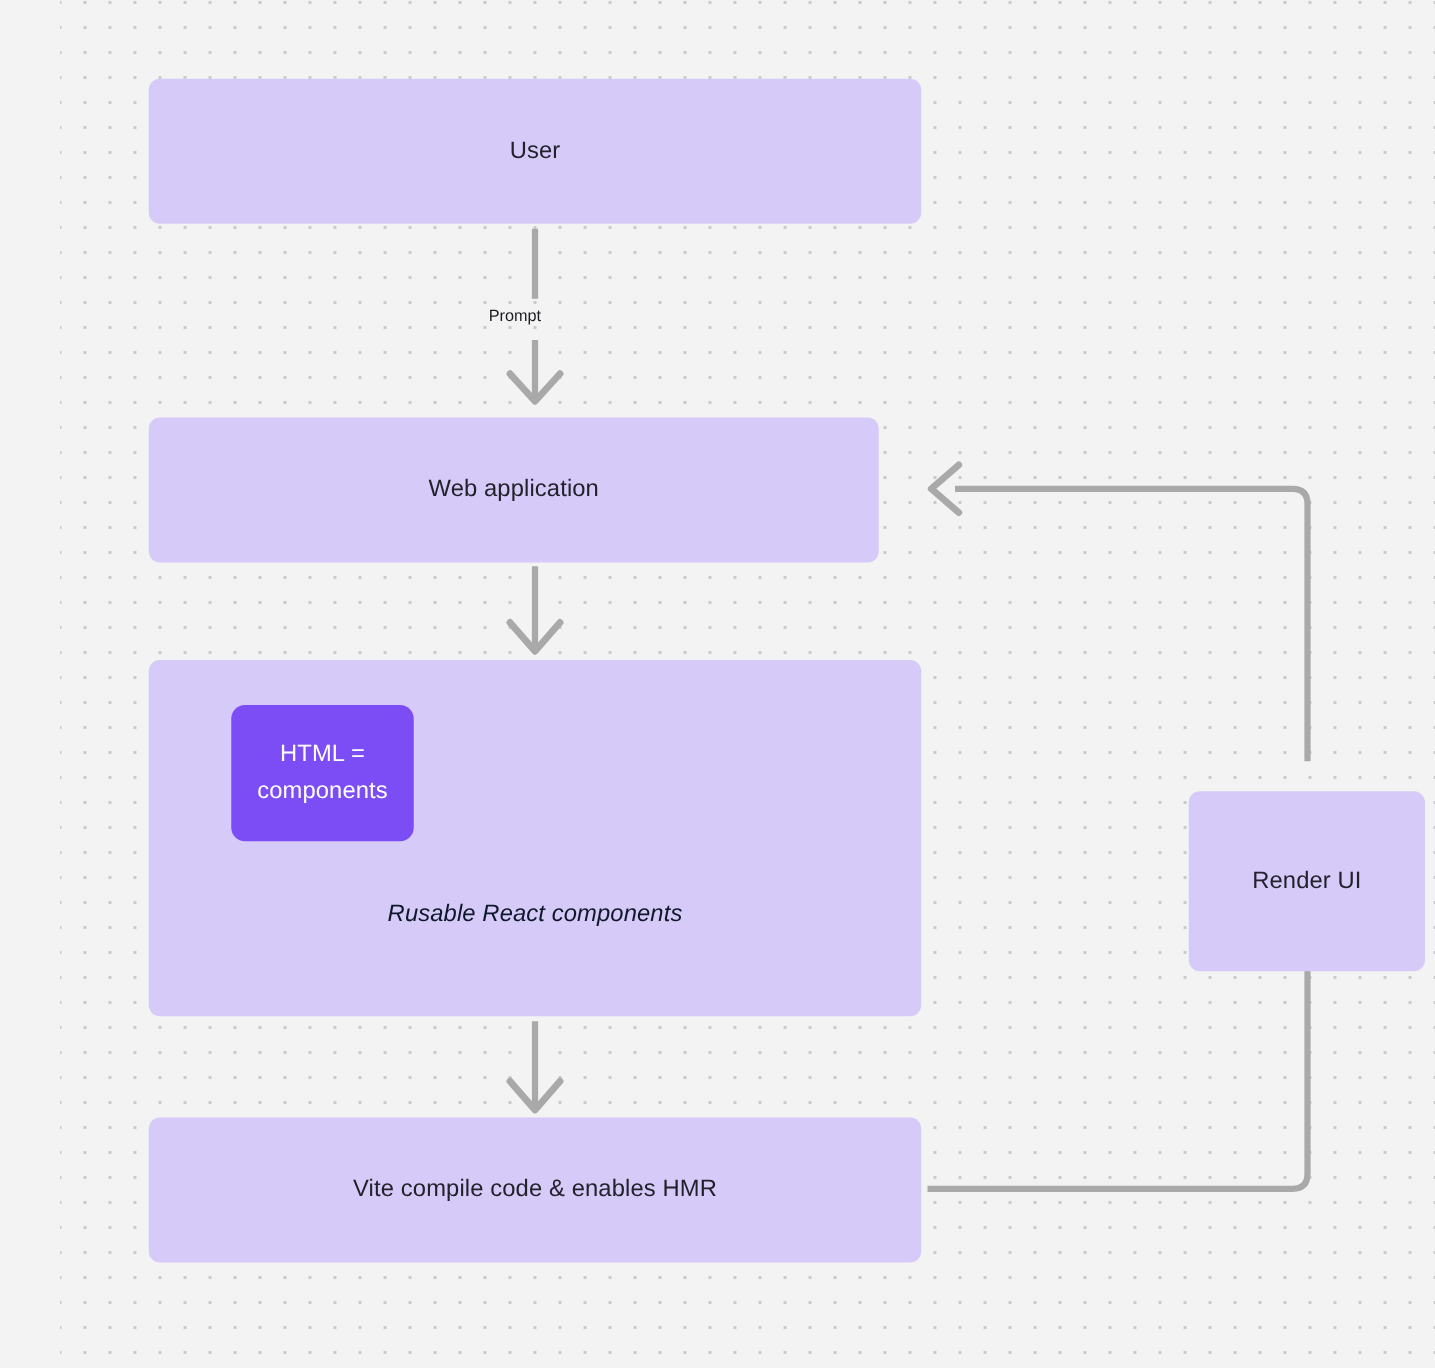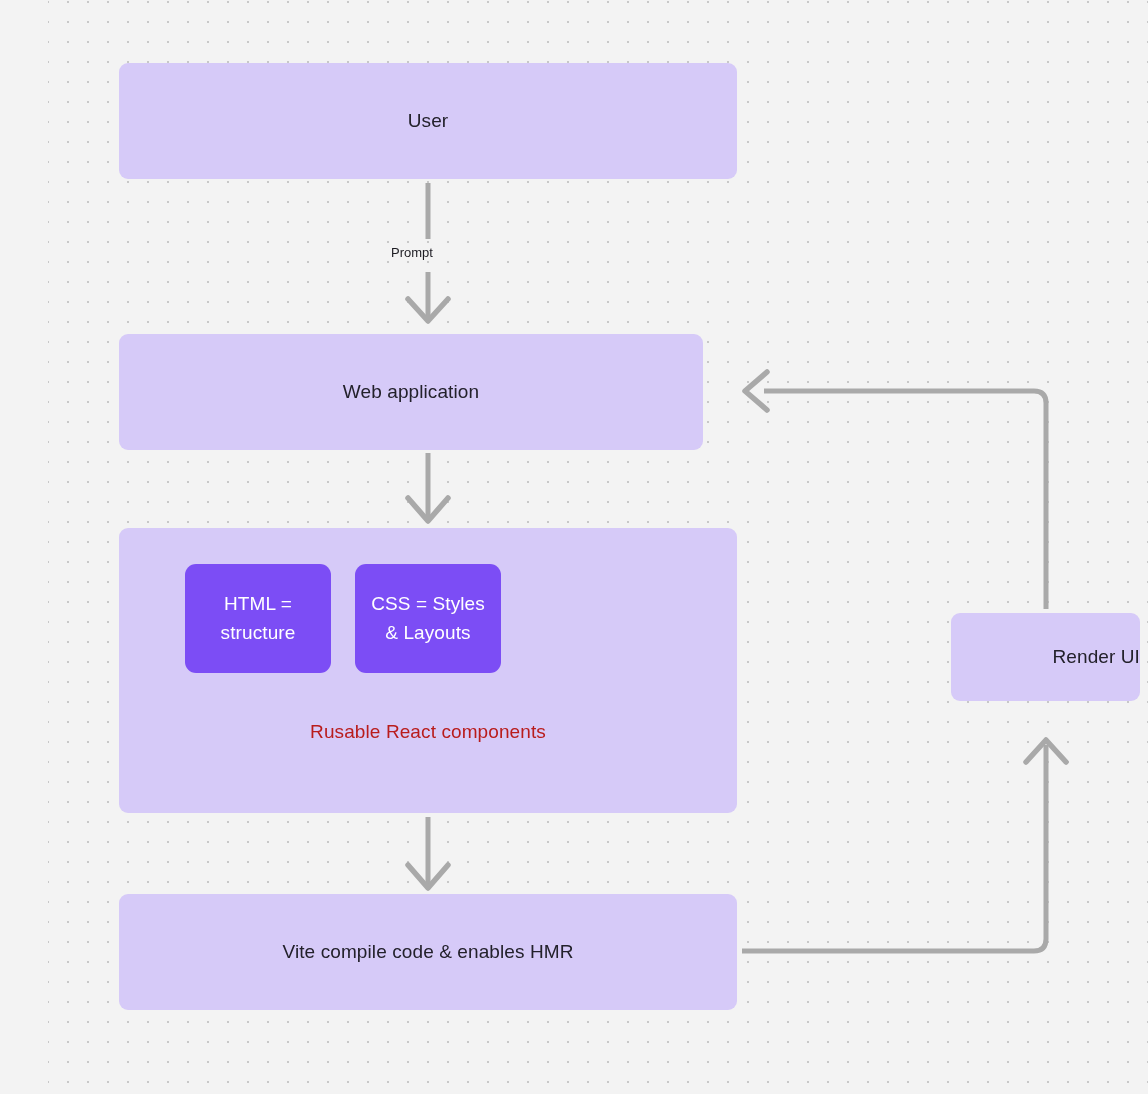--- a/index.html
+++ b/index.html
@@ -48,23 +48,24 @@
     text-align: center;
     border-radius: 11px;
     background: #7c4df5;
     color: #ffffff;
     font-size: 19px;
     line-height: 1.52;
   }
   .caption {
     position: absolute;
     text-align: center;
-    color: #b91c1c;
+    color: #0f172a;
     font-size: 19px;
     line-height: 1.5;
+    font-style: italic;
   }
   .edge-label {
     position: absolute;
     color: #1d1c22;
     font-size: 13px;
     line-height: 1.3;
     white-space: nowrap;
     background: transparent;
   }
   svg.edges {
@@ -135,38 +136,32 @@
 
   <div class="node" style="left:71px; top:334px; width:584px; height:116px;">
     <span>Web application</span>
   </div>
 
   <div class="node container" style="left:71px; top:528px; width:618px; height:285px;">
 
     <div class="chip" style="left:66px; top:36px; width:146px; height:109px;">
       <span>
         <span>HTML =</span><br>
-        <span>structure</span>
+        <span>components</span>
       </span>
     </div>
 
-    <div class="chip" style="left:236px; top:36px; width:146px; height:109px;">
-      <span>
-        <span>CSS = Styles</span><br>
-        <span>&amp; Layouts</span>
-      </span>
-    </div>
 
 
     <div class="caption" style="left:0; top:190px; width:618px;">
       <span>Rusable React components</span>
     </div>
   </div>
 
   <div class="node" style="left:71px; top:894px; width:618px; height:116px;">
     <span>Vite compile code &amp; enables HMR</span>
   </div>
 
-  <div class="node" style="left:903px; top:613px; width:189px; height:88px;justify-content:flex-end;">
+  <div class="node" style="left:903px; top:633px; width:189px; height:144px;">
     <span>Render UI</span>
   </div>
 
 </div>
 
 </body></html>

